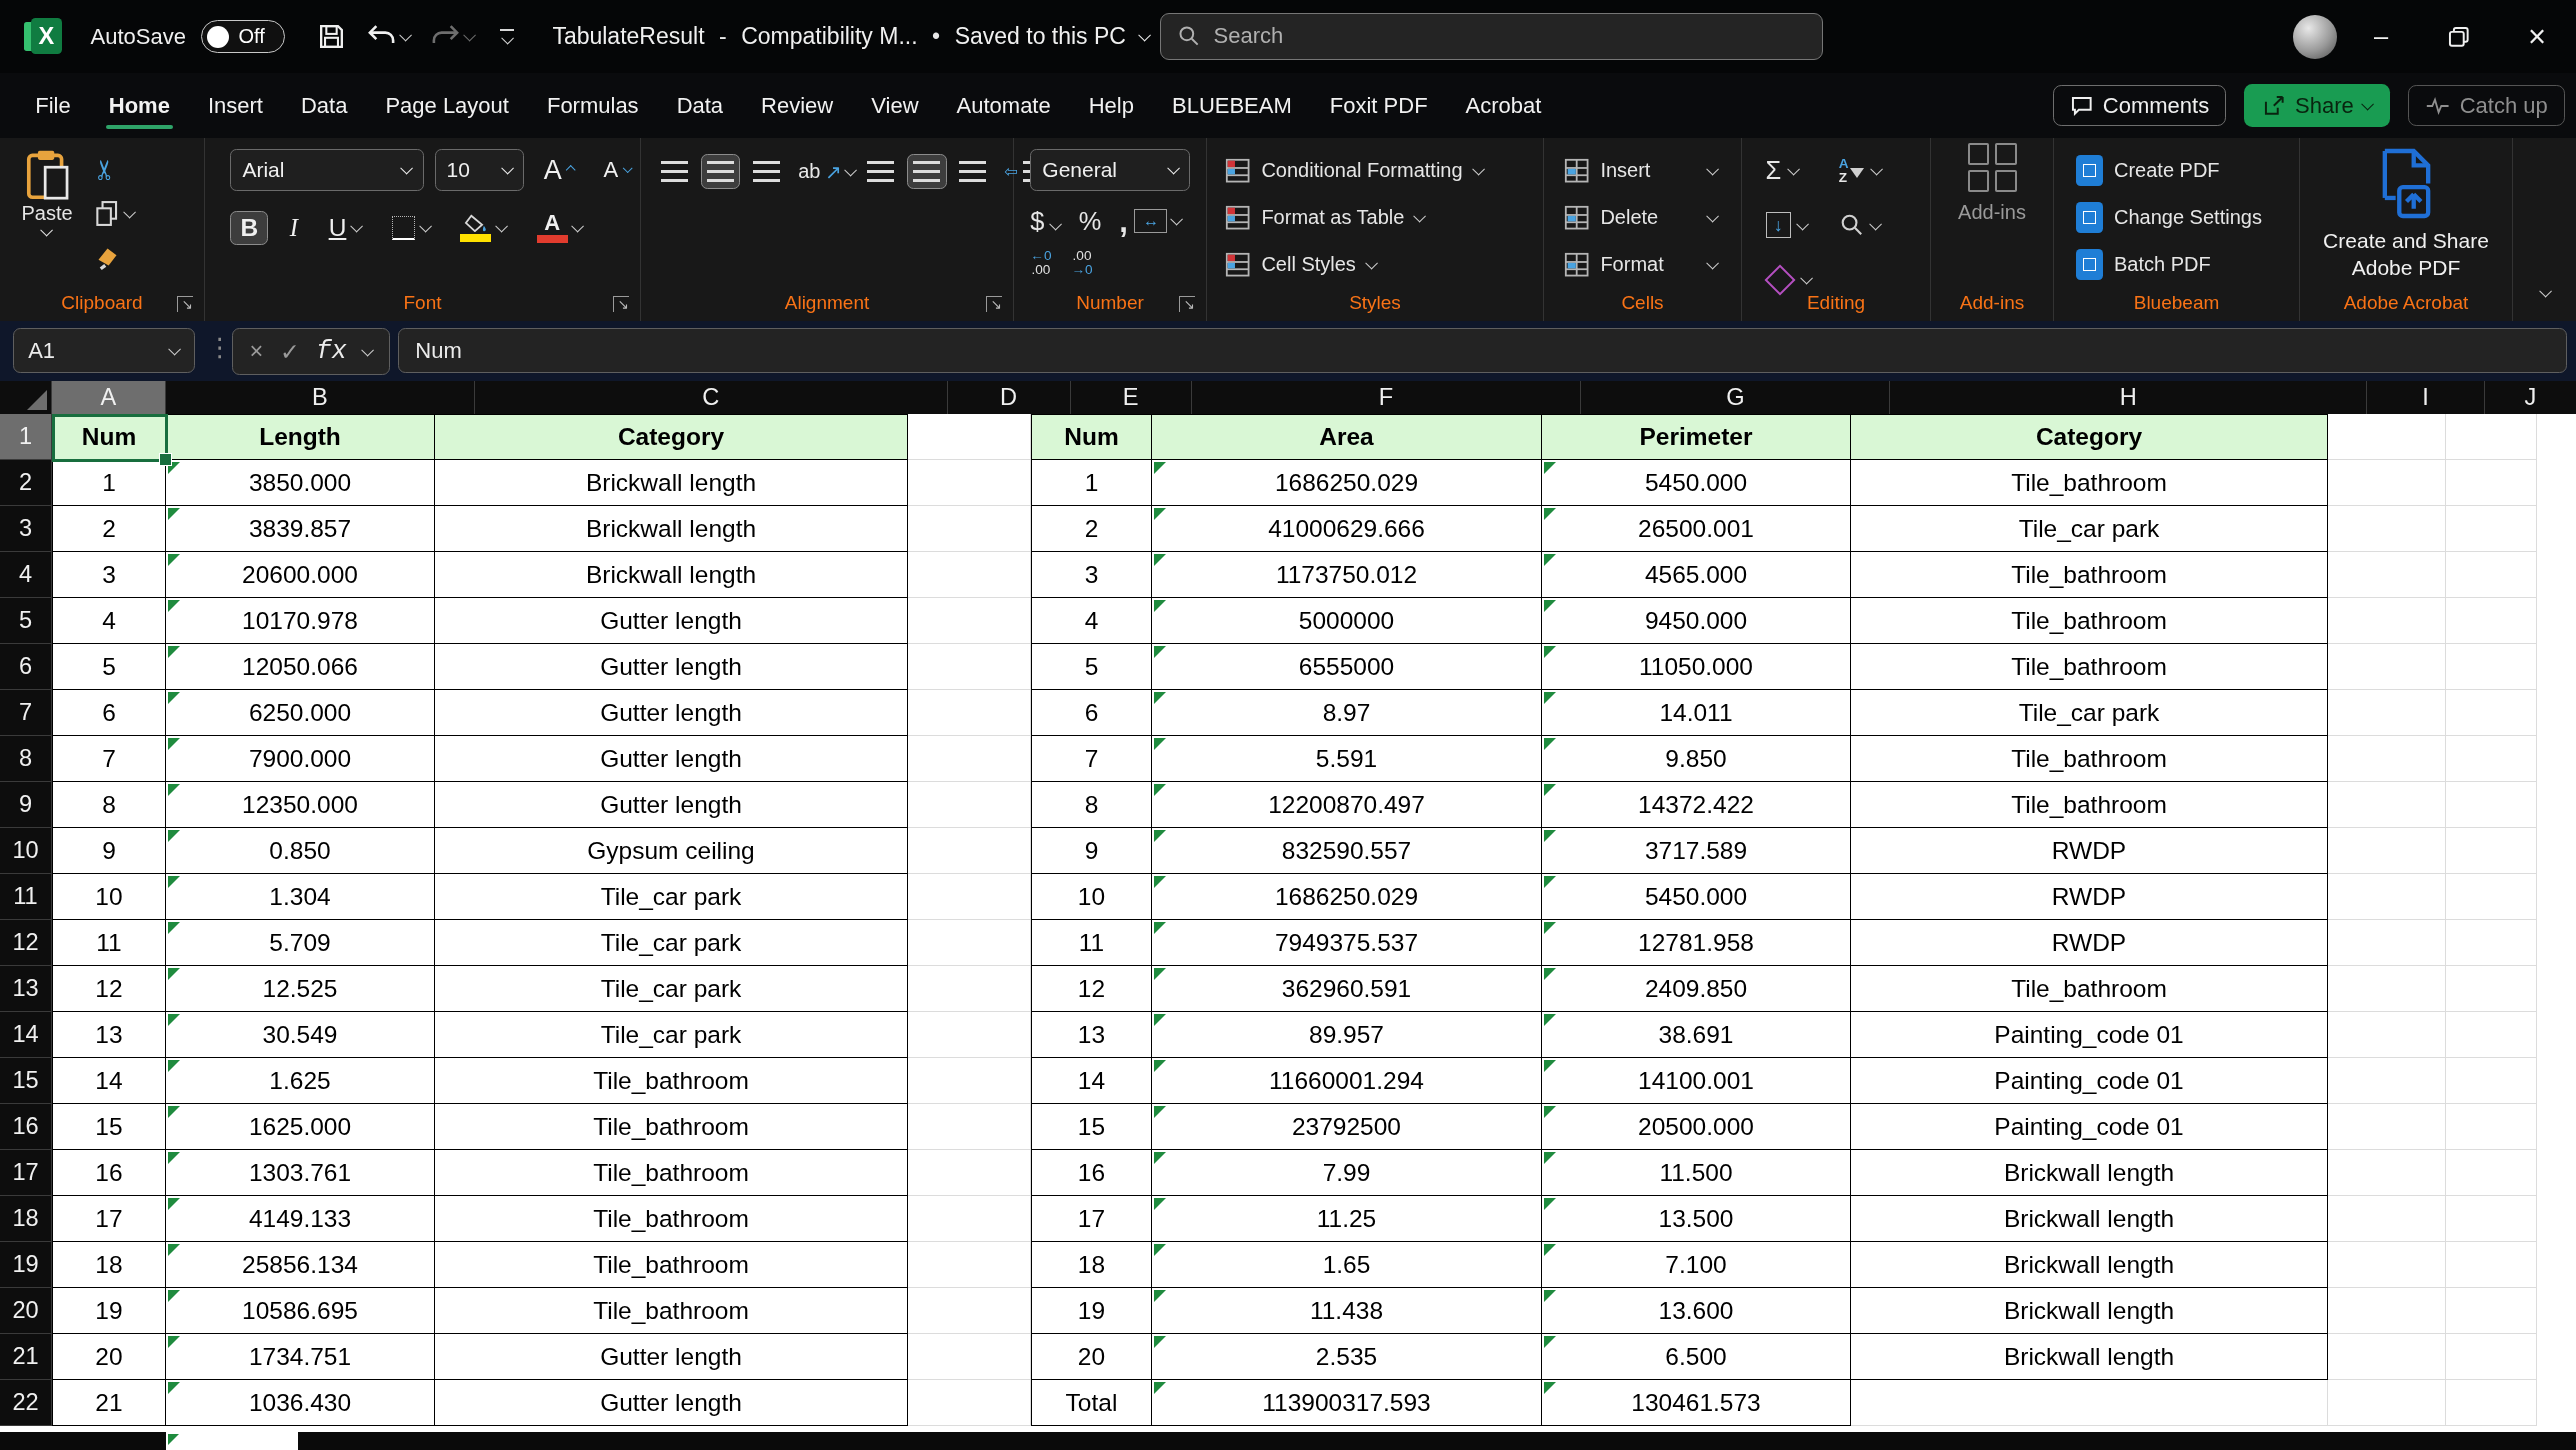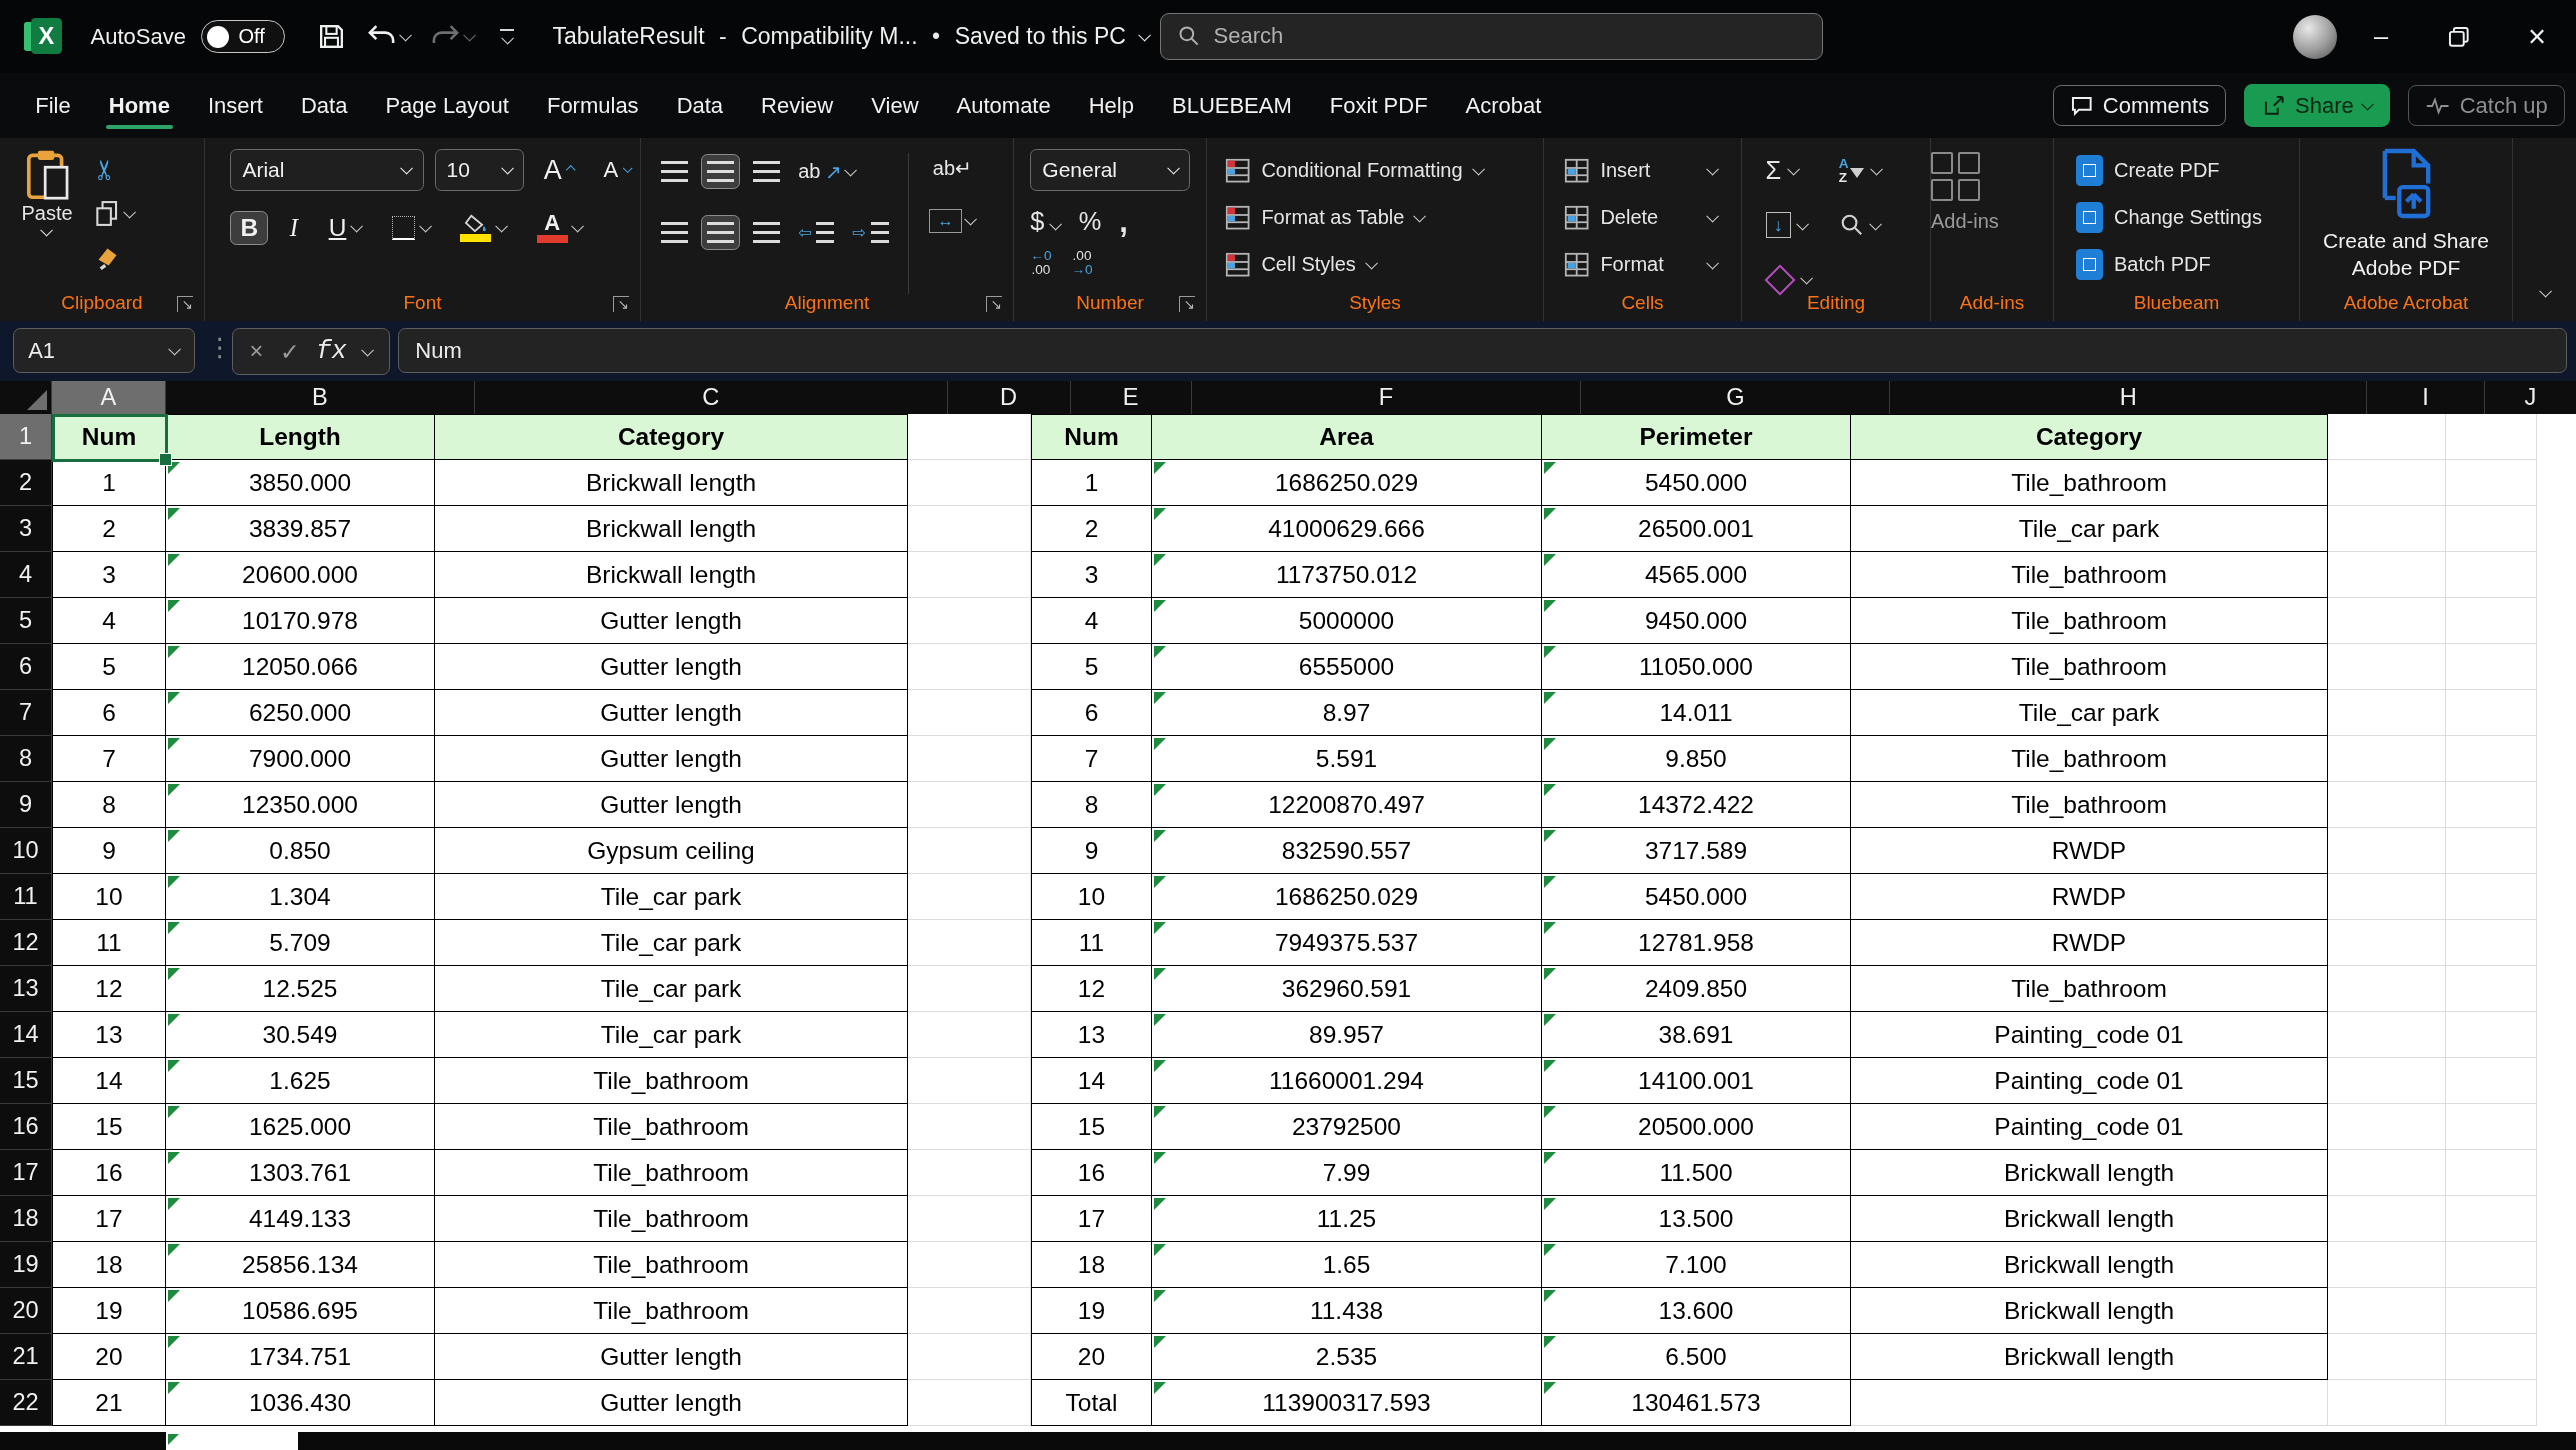--- a/index.html
+++ b/index.html
@@ -69,21 +69,21 @@
          align-items:center;justify-content:space-between;padding:0 11px;box-sizing:border-box;font-size:21px;color:#f0f0f0;}
   .fontrow1{display:flex;gap:11px;align-items:center;}
   .fontrow2{display:flex;gap:12.7px;align-items:center;margin-top:14.5px;height:45px;}
   .fmtbtn{font-size:24.5px;color:#f0f0f0;padding:1.8px 9px;display:flex;align-items:center;gap:5.4px;}
   .active-box{background:#3d3d3d;border:1.8px solid #8c8c8c;border-radius:6.4px;}
   .colorbar{display:flex;flex-direction:column;align-items:center;gap:2.7px;}
   .bar-y{width:31px;height:8.2px;background:#ffe100;}
   .bar-r{width:31px;height:8.2px;background:#e23c2e;}
   .borders-ico{width:23.6px;height:23.6px;border:1.8px dotted #b5b5b5;border-bottom:2.7px solid #fff;box-sizing:border-box;}
   .g-align{width:373px;display:flex;padding:11px 0 0 14.5px;box-sizing:border-box;gap:9px;}
-  .align-left-block{display:flex;flex-direction:column;gap:16px;}
+  .align-left-block{display:flex;gap:1px;}
   .alrow{display:flex;align-items:center;gap:7.3px;height:45px;}
   .lines{width:27px;height:22px;background:repeating-linear-gradient(#dcdcdc 0 2.7px,transparent 2.7px 9px);}
   .albtn{padding:5.4px;display:flex;align-items:center;gap:4.5px;}
   .aldiv{width:0.9px;background:#3a3a3a;margin:3.6px 5.4px 27px 5.4px;}
   .align-right-block{display:flex;flex-direction:column;gap:18px;align-items:center;padding-top:1.8px;}
   .ab{font-size:20px;color:#e8e8e8;}
   .blue{color:#4aa3e0;}
   .merge-ico{width:31px;height:22px;border:1.8px solid #9a9a9a;display:flex;align-items:center;justify-content:center;
              color:#4aa3e0;font-size:16.3px;}
   .g-num{width:193px;padding:11px 0 0 16.3px;box-sizing:border-box;}
@@ -99,21 +99,21 @@
   .g-edit{width:189px;display:grid;grid-template-columns:1fr 1fr;align-content:start;
           row-gap:14.5px;padding:12.7px 18px 0 23.6px;box-sizing:border-box;}
   .editbtn{display:flex;align-items:center;gap:7.3px;font-size:25.4px;height:40px;}
   .sortico{display:flex;align-items:center;gap:1.8px;}
   .sortico .az{display:flex;flex-direction:column;font-size:13.6px;line-height:13.6px;font-weight:bold;}
   .funnel{width:0;height:0;border-left:7.3px solid transparent;border-right:7.3px solid transparent;
           border-top:10px solid #cfcfcf;margin-top:5.4px;}
   .fillico{width:25.4px;height:25.4px;border:1.8px solid #bdbdbd;display:flex;align-items:center;justify-content:center;
            color:#4aa3e0;font-size:18px;font-weight:bold;box-sizing:border-box;}
   .clearico{width:18px;height:18px;border:2.7px solid #b44fc0;transform:rotate(45deg);margin:3.6px;}
-  .g-addins{width:123px;display:flex;flex-direction:column;align-items:flex-start;padding-top:14px;box-sizing:border-box;color:#9a9a9a;}
+  .g-addins{width:123px;display:flex;flex-direction:column;align-items:center;padding-top:5px;box-sizing:border-box;color:#9a9a9a;}
   .addins-grid{width:49px;height:49px;display:grid;grid-template-columns:1fr 1fr;gap:5.4px;}
   .addins-grid span{border:2.7px solid #8a8a8a;border-radius:1.8px;}
   .g-blue{width:246px;padding:9px 0 0 22px;box-sizing:border-box;}
   .bb-ico{width:27px;height:31px;background:#1f7ed6;border-radius:4.5px;display:flex;align-items:center;justify-content:center;}
   .bb-ico span{width:11px;height:11px;border:1.8px solid #fff;display:block;}
   .g-acro{width:213px;display:flex;flex-direction:column;align-items:center;padding-top:9px;box-sizing:border-box;}
   .acro-label{font-size:21px;text-align:center;line-height:27px;margin-top:7.3px;color:#f0f0f0;}
   .g-collapse{flex:1;position:relative;border-right:none;}
   .collapse-chev{position:absolute;right:25.4px;bottom:23.6px;color:#d0d0d0;}
 

